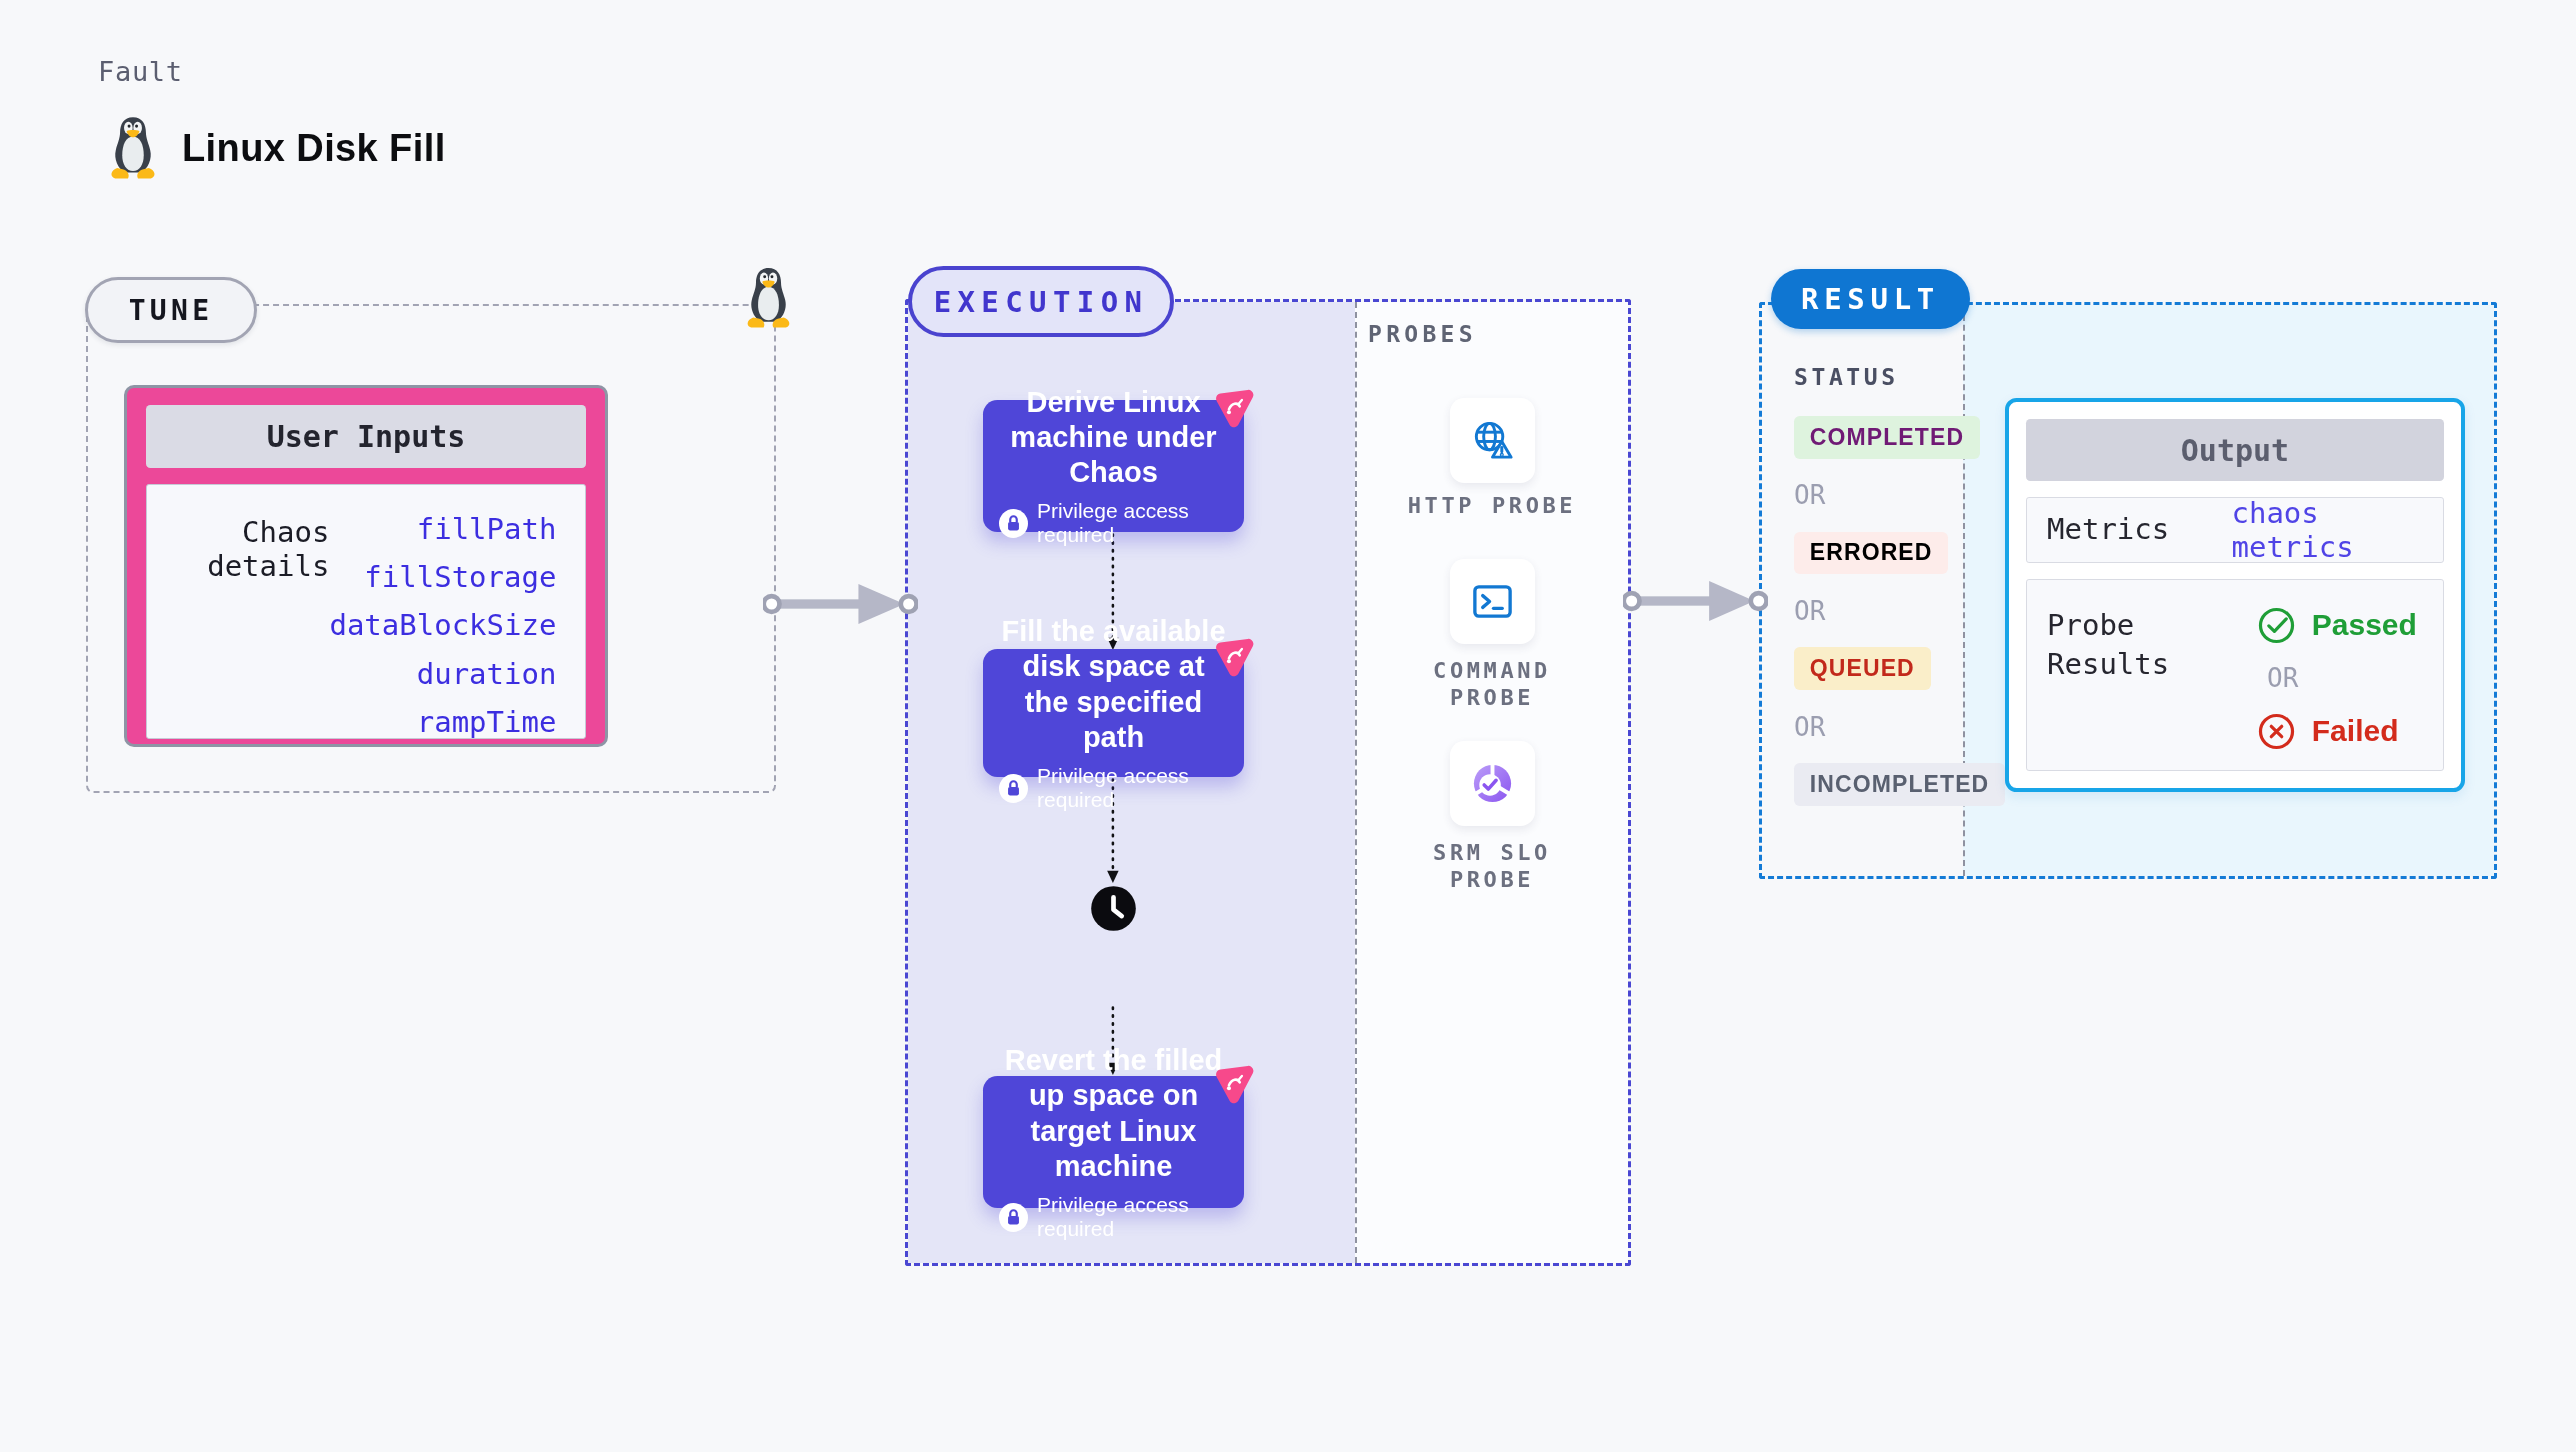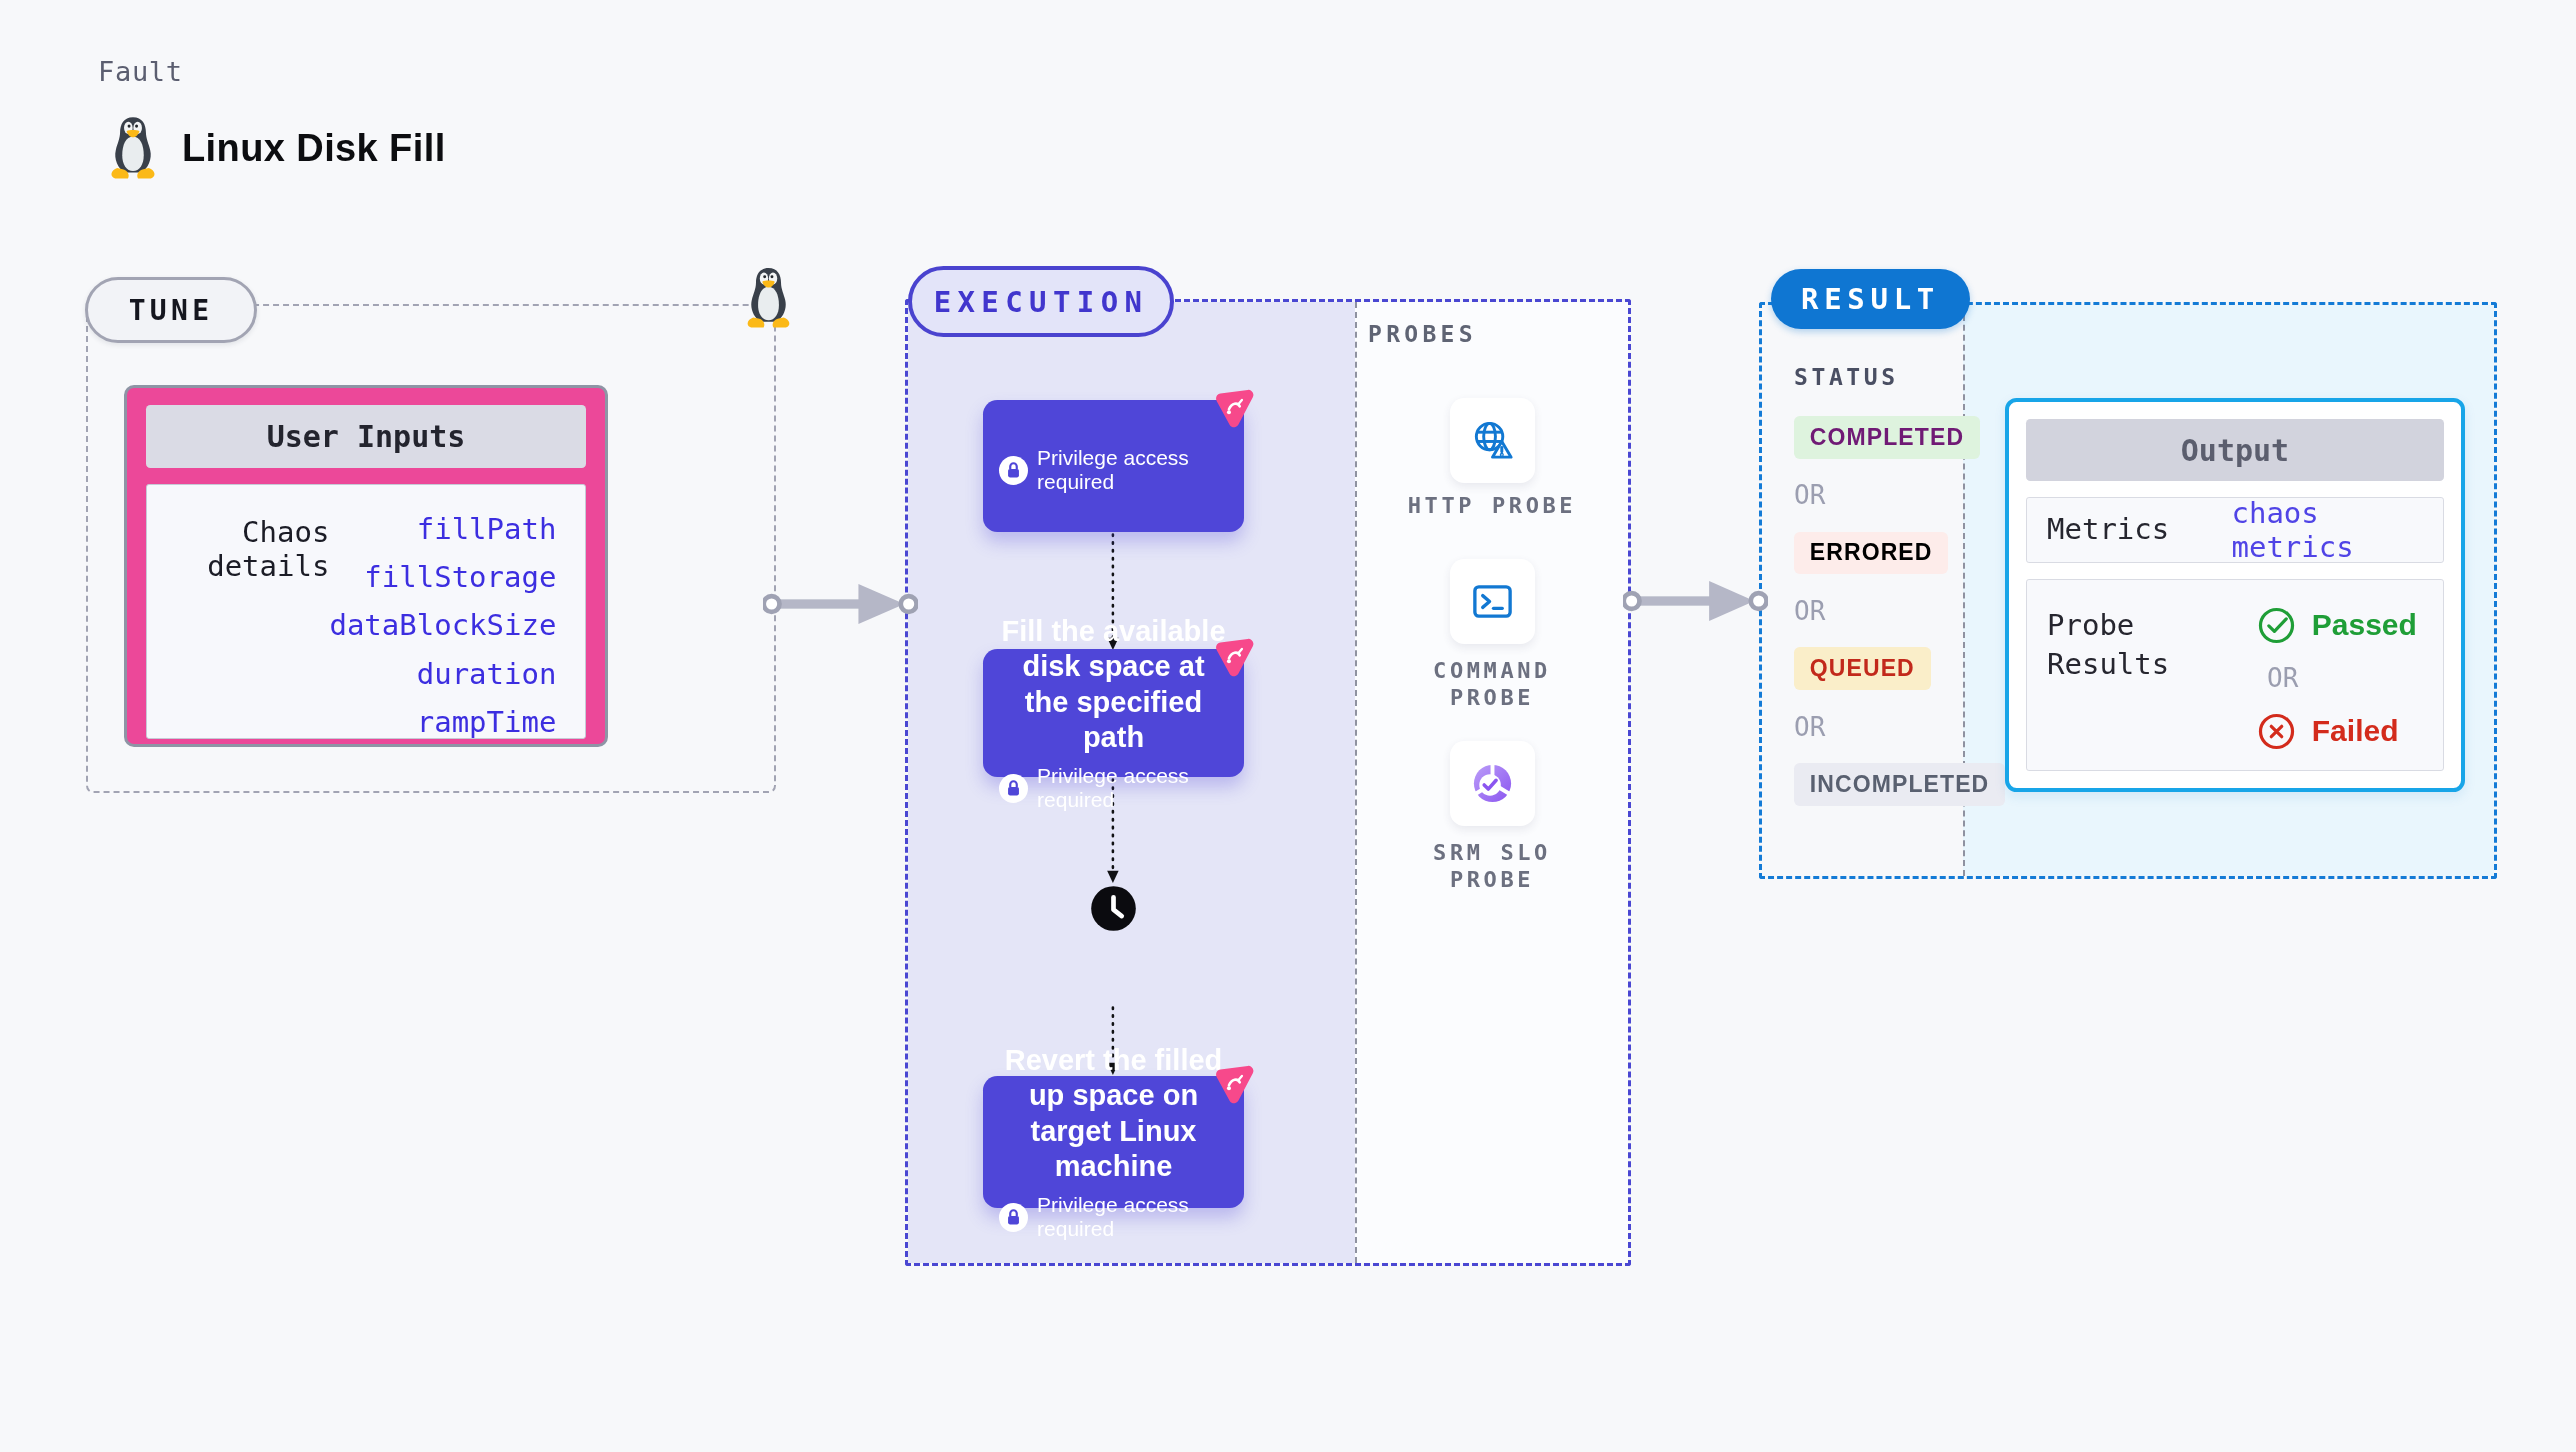--- a/index.html
+++ b/index.html
@@ -181,20 +181,21 @@
   <div class="exec-outer">
     <div class="exec-zone"></div>
     <div class="probes-zone"></div>
   </div>
   <div class="pill exec-pill">EXECUTION</div>
 
   <div class="step step1">
     <svg class="chaos-badge" viewBox="0 0 64 64">
         <use href="#chaosbadge"></use>
       </svg>
+    <div class="step-title">Derive Linux machine under Chaos</div>
     <div class="priv">
       <svg class="lock-badge" viewBox="0 0 40 40">
           <use href="#lockcircle"></use>
         </svg>
       <span>Privilege access required</span>
     </div>
   </div>
 
   <svg class="dotted-arrow" style="top:533px" width="15.8" height="117" viewBox="0 0 22 164">
     <line x1="11" y1="2" x2="11" y2="146" stroke="#101114" stroke-width="3.6" stroke-dasharray="2 9" stroke-linecap="round"></line>

